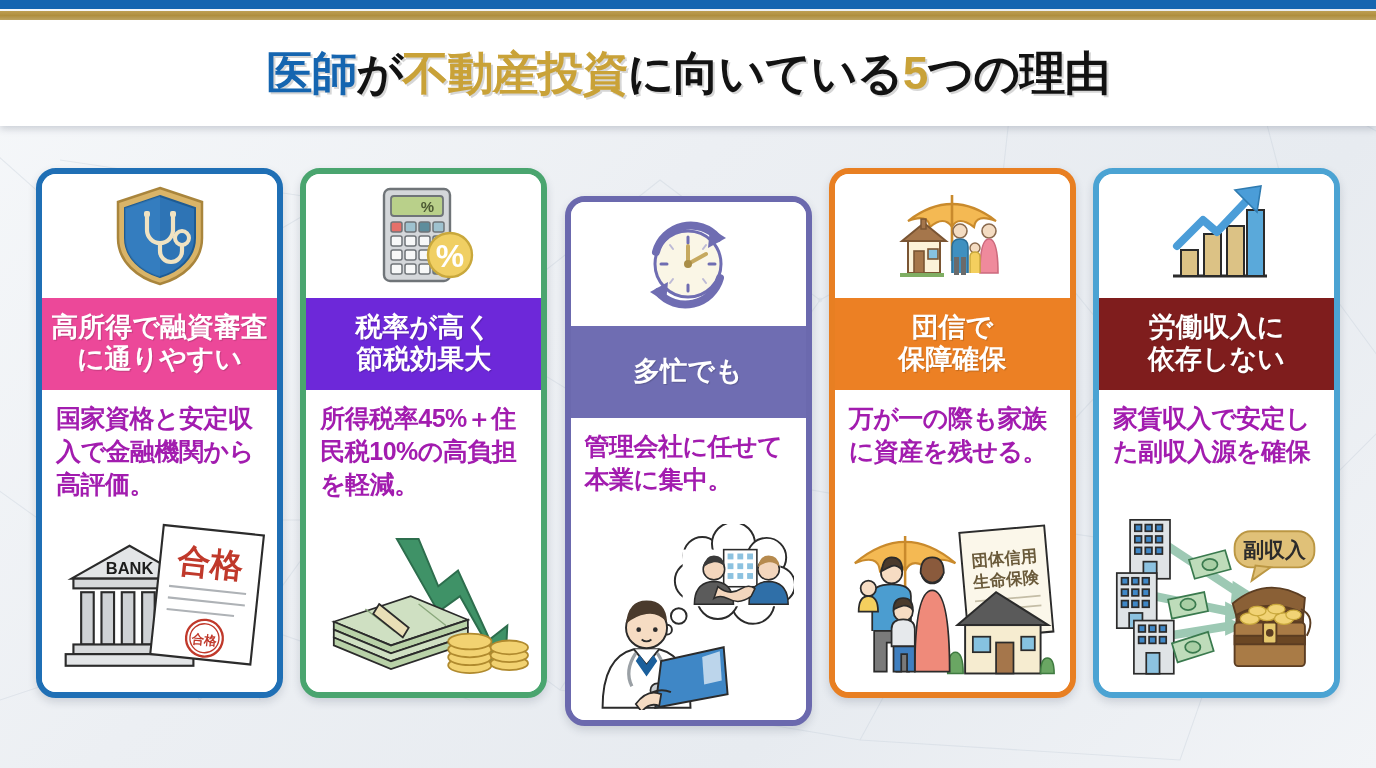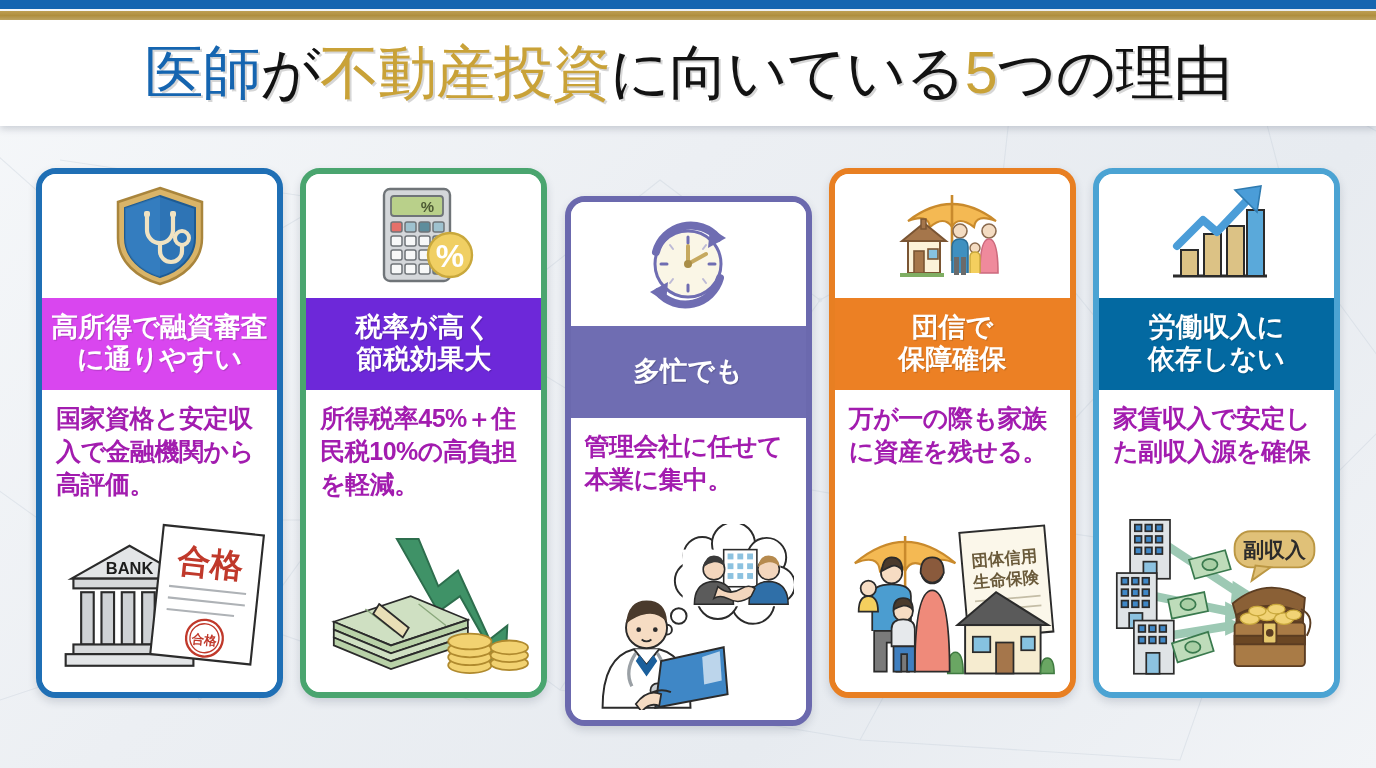--- a/index.html
+++ b/index.html
@@ -24,21 +24,21 @@
              background:linear-gradient(180deg,#bd9e52 0%,#b08f3f 50%,#c2a864 100%);}
 
   
   .title-band{
     position:absolute;left:0;top:20px;width:1376px;height:106px;
     background:#ffffff;
     box-shadow:0 3px 7px rgba(60,70,90,.22);
     display:flex;align-items:center;justify-content:center;
   }
   .title-text{
-    font-size:59px;font-weight:400;letter-spacing:-1px;white-space:nowrap;
+    font-size:46px;font-weight:700;letter-spacing:-1px;white-space:nowrap;
     line-height:1;
     text-shadow:2px 2px 0 rgba(120,120,120,.30);
   }
   .t-blue{color:#1565b0;}
   .t-gold{color:#c9a238;}
   .t-black{color:#121212;}
 
   
   .cards{
     position:absolute;left:36px;top:168px;width:1304px;height:530px;
@@ -73,25 +73,25 @@
     display:flex;flex-direction:column;
   }
   .card-desc{
     font-size:25px;font-weight:700;color:#a21caf;line-height:1.32;
     letter-spacing:-0.5px;
   }
   .card-art{flex:1 1 auto;display:flex;align-items:flex-end;justify-content:center;padding-bottom:4px;}
   .card-art svg{display:block;}
 
   
-  .c1{border-color:#1f6fb5;} .c1 .card-head{background:#d946ef;}
+  .c1{border-color:#1f6fb5;} .c1 .card-head{background:#ec4899;}
   .c2{border-color:#4aa56f;} .c2 .card-head{background:#6d28d9;}
   .c3{border-color:#6b69ae;margin-top:28px;} .c3 .card-head{background:#6f6db2;}
   .c4{border-color:#e87f22;} .c4 .card-head{background:#ec8024;align-items:center;}
-  .c5{border-color:#4ba3d3;} .c5 .card-head{background:#0369a1;align-items:center;}
+  .c5{border-color:#4ba3d3;} .c5 .card-head{background:#7f1d1d;align-items:center;}
 </style>
 </head>
 <body>
 
 <div id="stage">
 
   <div class="bg-base"></div>
   <svg class="bg-net" width="1376" height="768" viewBox="0 0 1376 768">
     <g stroke="#c9d2dc" stroke-width="1.1" fill="none" opacity="0.75">
       <path d="M-20 140 L160 300 L40 520 L-30 470"></path>

